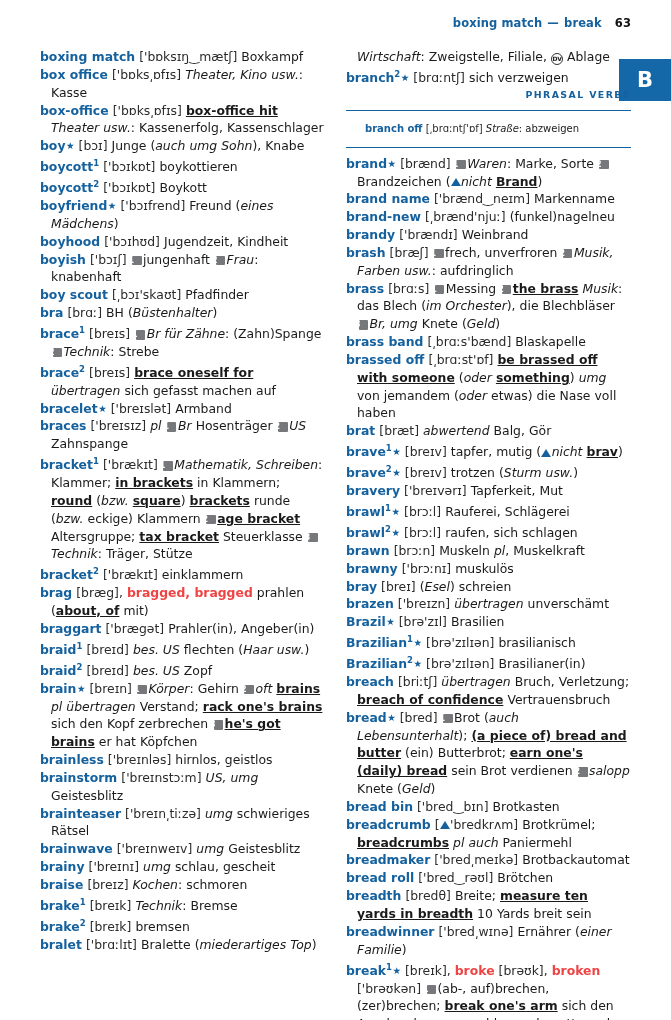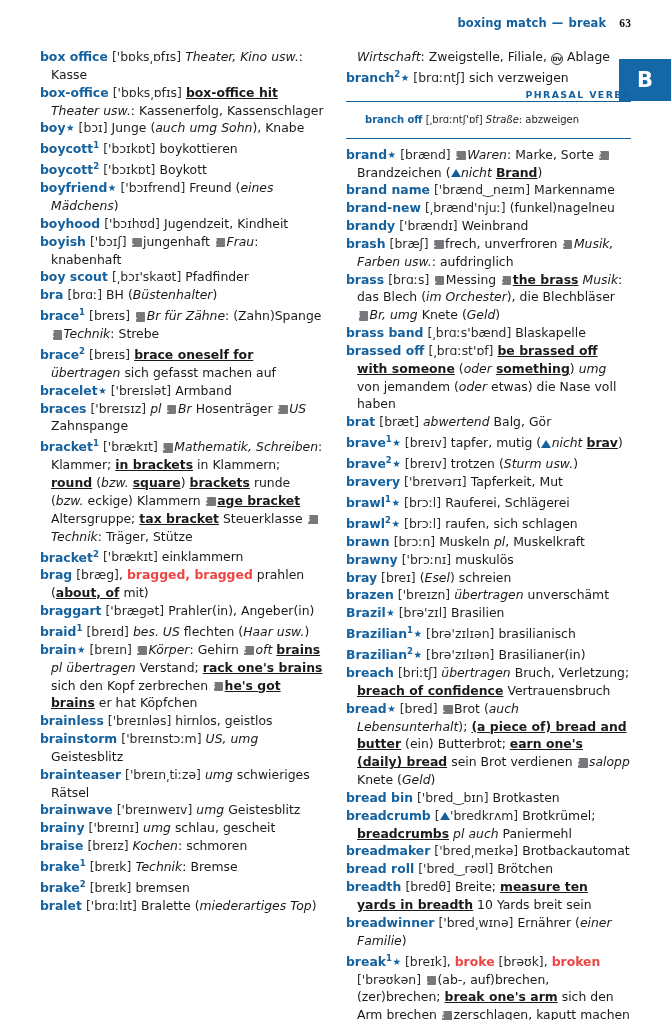--- a/index.html
+++ b/index.html
@@ -26,21 +26,21 @@
     top: 16px;
     left: 40px;
     right: 40px;
     text-align: right;
     font-size: 11.5px;
     font-weight: bold;
     letter-spacing: 0.1px;
   }
   .runhead .rh-title { color: #15619e; }
   .runhead .rh-sep   { color: #15619e; padding: 0 1px; }
-  .runhead .rh-page  { color: #111; padding-left: 9px; font-family: Liberation Serif, serif; }
+  .runhead .rh-page  { color: #111; padding-left: 9px; }
 
   
   .thumbtab {
     position: absolute;
     left: 619px;
     top: 59px;
     width: 52px;
     height: 42px;
     background: #1568a8;
     color: #ffffff;
@@ -143,21 +143,21 @@
 
   
   .pv-block { margin: 2px 0 7px 0; }
   .pv-head {
     border-bottom: 1.4px solid #15619e;
     text-align: right;
     color: #15619e;
     font-size: 9.4px;
     font-weight: bold;
     letter-spacing: 1.4px;
-    padding-bottom: 0px;
+    padding-bottom: 9px;
     line-height: 12px;
   }
   .pv-body { padding: 1px 0 1px 0; }
   .pv-entry {
     font-size: 10px;
     line-height: 17.85px;
     text-indent: -11px;
     padding-left: 22px;
     margin: 8px;
   }
@@ -174,20 +174,21 @@
     <span class="rh-title">break</span>
     <span class="rh-page">63</span>
   </div>
 
   <div class="thumbtab">B</div>
 
   <div class="columns">
 
     <div class="col">
 
+      <p class="entry"><span class="hw">boxing&nbsp;match</span> <span class="ph">['bɒksɪŋ‿mætʃ]</span> <span class="de">Boxkampf</span></p>
 
       <p class="entry"><span class="hw">box&nbsp;office</span> <span class="ph">['bɒks͵ɒfɪs]</span> <span class="it">Theater, Kino usw.</span><span class="de">: Kasse</span></p>
 
       <p class="entry"><span class="hw">box-office</span> <span class="ph">['bɒks͵ɒfɪs]</span> <span class="bd">box-office hit</span> <span class="it">Theater usw.</span><span class="de">: Kassenerfolg, Kassenschlager</span></p>
 
 
       <p class="entry"><span class="hw">boy</span><span class="star">★</span> <span class="ph">[bɔɪ]</span> <span class="de">Junge (<span class="it">auch umg Sohn</span>), Knabe</span></p>
 
       <p class="entry"><span class="hw">boycott<sup>1</sup></span> <span class="ph">['bɔɪkɒt]</span> <span class="de">boykottieren</span></p>
 
@@ -214,20 +215,21 @@
       <p class="entry"><span class="hw">bracket<sup>1</sup></span> <span class="ph">['brækɪt]</span> <span class="sn">1</span><span class="it">Mathematik, Schreiben</span><span class="de">: Klammer; <span class="bd">in brackets</span> in Klammern; <span class="bd">round</span> (<span class="it">bzw.</span> <span class="bd">square</span>) <span class="bd">brackets</span> runde (<span class="it">bzw.</span> eckige) Klammern </span><span class="sn">2</span><span class="de"><span class="bd">age bracket</span> Altersgruppe; <span class="bd">tax bracket</span> Steuerklasse </span><span class="sn">3</span><span class="it">Technik</span><span class="de">: Träger, Stütze</span></p>
 
       <p class="entry"><span class="hw">bracket<sup>2</sup></span> <span class="ph">['brækɪt]</span> <span class="de">einklammern</span></p>
 
       <p class="entry"><span class="hw">brag</span> <span class="ph">[bræg],</span> <span class="infl">bragged, bragged</span> <span class="de">prahlen (<span class="bd">about, of</span> mit)</span></p>
 
       <p class="entry"><span class="hw">braggart</span> <span class="ph">['brægət]</span> <span class="de">Prahler(in), Angeber(in)</span></p>
 
       <p class="entry"><span class="hw">braid<sup>1</sup></span> <span class="ph">[breɪd]</span> <span class="it">bes. US</span> <span class="de">flechten (<span class="it">Haar usw.</span>)</span></p>
 
+      <p class="entry"><span class="hw">braid<sup>2</sup></span> <span class="ph">[breɪd]</span> <span class="it">bes. US</span> <span class="de">Zopf</span></p>
 
       <p class="entry"><span class="hw">brain</span><span class="star">★</span> <span class="ph">[breɪn]</span> <span class="sn">1</span><span class="it">Körper</span><span class="de">: Gehirn </span><span class="sn">2</span><span class="it">oft</span> <span class="bd">brains</span> <span class="it">pl übertragen</span><span class="de"> Verstand; <span class="bd">rack one's brains</span> sich den Kopf zerbrechen </span><span class="sn">3</span><span class="de"><span class="bd">he's got brains</span> er hat Köpfchen</span></p>
 
       <p class="entry"><span class="hw">brainless</span> <span class="ph">['breɪnləs]</span> <span class="de">hirnlos, geistlos</span></p>
 
       <p class="entry"><span class="hw">brainstorm</span> <span class="ph">['breɪnstɔːm]</span> <span class="it">US, umg</span> <span class="de">Geistesblitz</span></p>
 
       <p class="entry"><span class="hw">brainteaser</span> <span class="ph">['breɪn͵tiːzə]</span> <span class="it">umg</span> <span class="de">schwieriges Rätsel</span></p>
 
 

